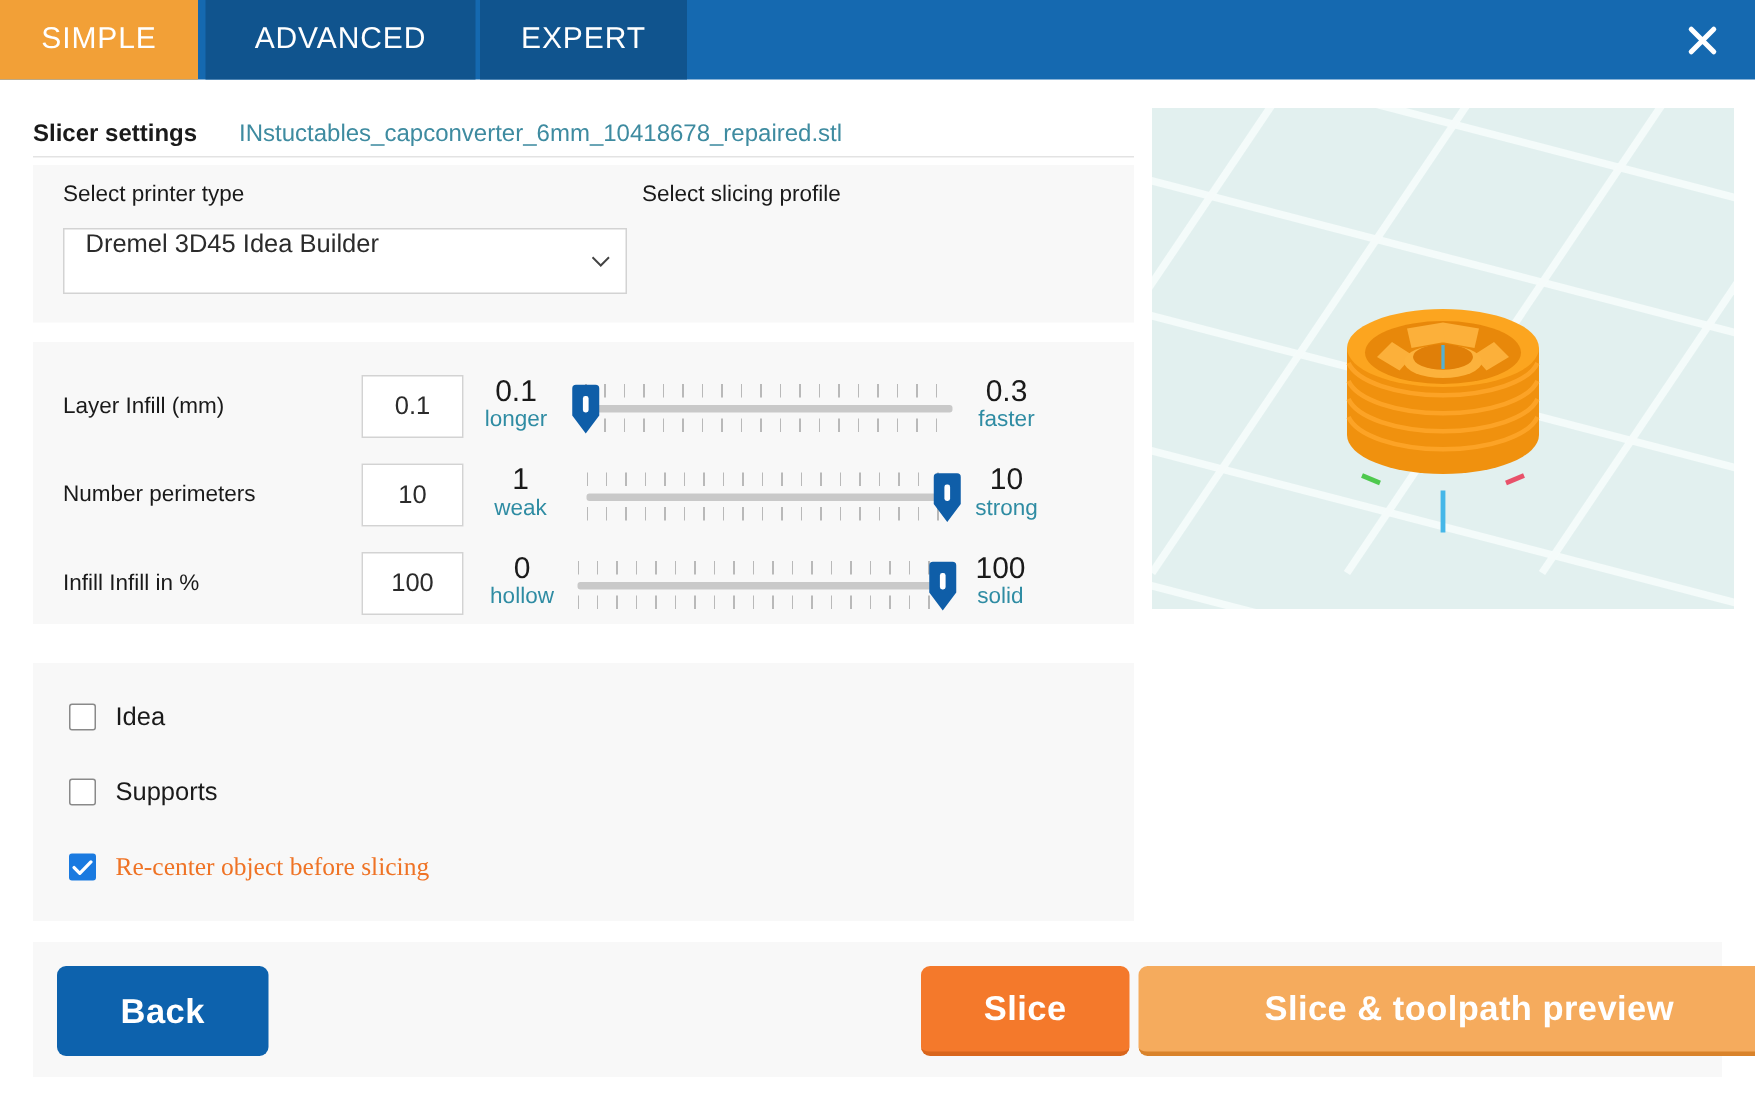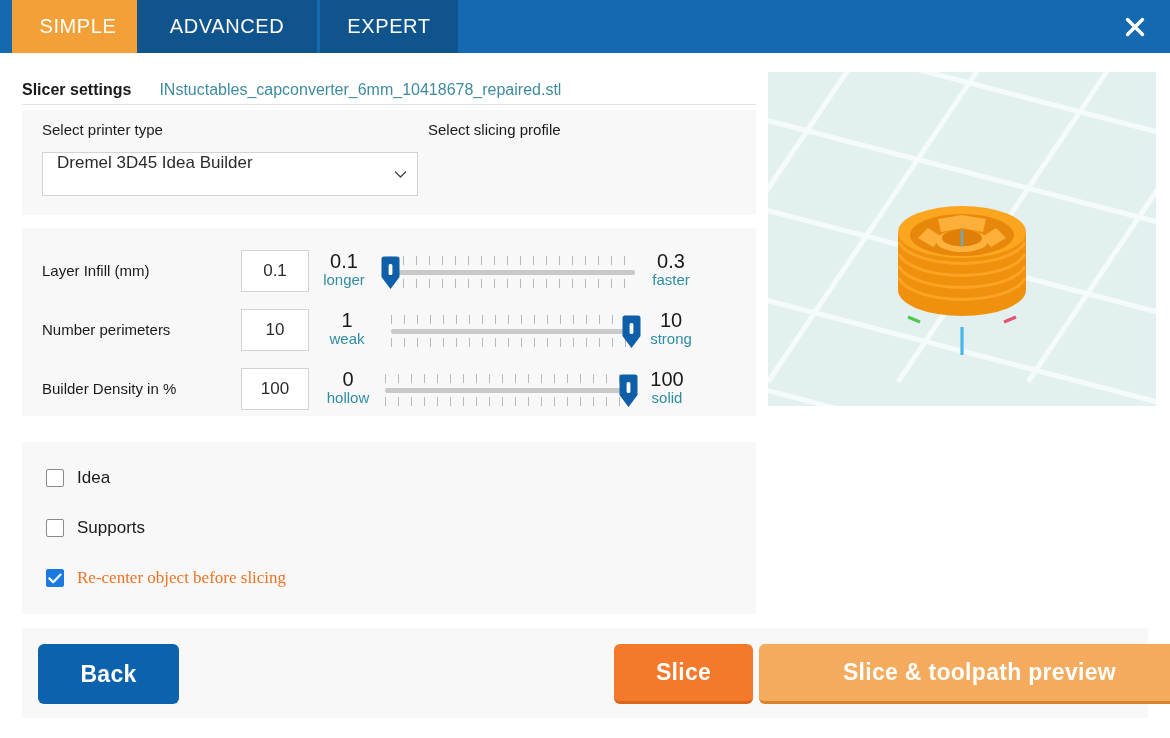--- a/index.html
+++ b/index.html
@@ -17,21 +17,21 @@
     background:#1569b0;
   }
   .tab {
     position:absolute; top:0; height:53px;
     display:flex; align-items:center; justify-content:center;
     color:#ffffff; font-size:20px; letter-spacing:.6px;
     cursor:pointer; user-select:none;
   }
   .tab.active { background:#f2a037; }
   .tab.idle   { background:#10548e; }
-  #tab-simple   { left:12px;   width:132px; }
+  #tab-simple   { left:0px;   width:132px; }
   #tab-advanced { left:137px; width:180px; }
   #tab-expert   { left:320px; width:138px; }
   .close-btn {
     position:absolute; right:0px; top:0; width:70px; height:53px;
     display:flex; align-items:center; justify-content:center;
     cursor:pointer;
   }
   .close-btn svg { display:block; }
 
   
@@ -251,21 +251,21 @@
         </svg>
       </div>
     </div>
     <div class="cap" style="left:638px;top:8px;width:66px;">
       <span class="num">10</span>
       <span class="word">strong</span>
     </div>
   </div>
 
   <div class="srow" id="srow-2">
-    <div class="row-label">Builder Density in %</div>
+    <div class="row-label">Infill Infill in %</div>
     <div class="val-box">100</div>
     <div class="cap left" style="left:316px;top:8px;width:64px;">
       <span class="num">0</span>
       <span class="word">hollow</span>
     </div>
     <div class="slider" style="left:385px;width:243px;">
       <div class="ticks top"></div>
       <div class="rail"></div>
       <div class="ticks bot"></div>
       <div class="thumb" style="left: 100%;">

